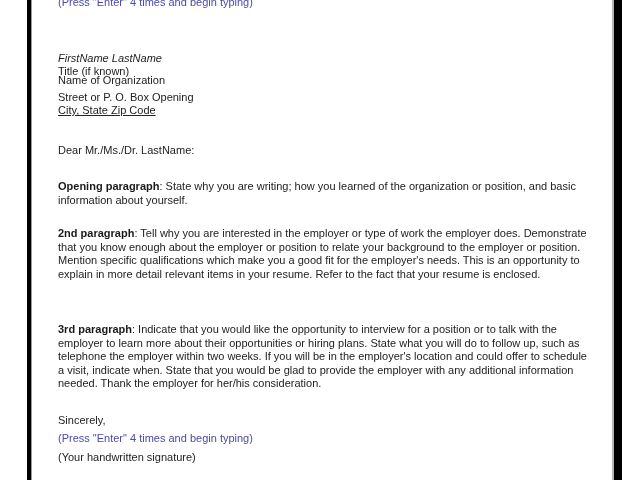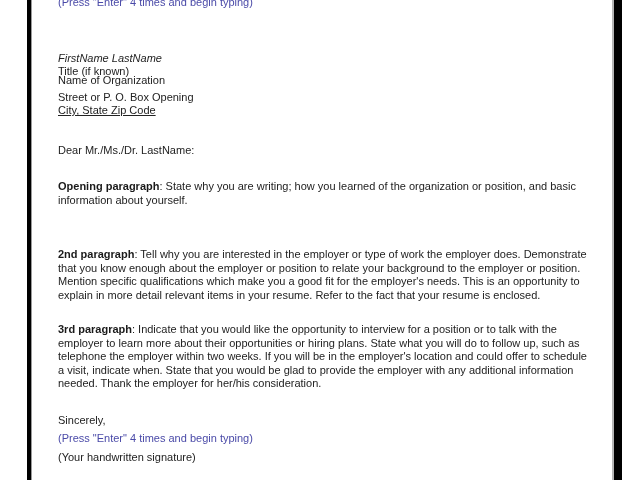--- a/index.html
+++ b/index.html
@@ -87,21 +87,21 @@
     <div class="line" style="top:74px;">Name of Organization</div>
     <div class="line" style="top:91px;">Street or P. O. Box Opening</div>
     <div class="line" style="top:104px;text-decoration:underline;">City, State Zip Code</div>
 
     <div class="line" style="top:144px;">Dear Mr./Ms./Dr. LastName:</div>
 
     <div class="para" style="top:180px;">
       <b>Opening paragraph</b><span>: State why you are writing; how you learned of the organization or position, and basic information about yourself.</span>
     </div>
 
-    <div class="para" style="top:248px;">
+    <div class="para" style="top:227px;">
       <b>2nd paragraph</b><span>: Tell why you are interested in the employer or type of work the employer does. Demonstrate that you know enough about the employer or position to relate your background to the employer or position. Mention specific qualifications which make you a good fit for the employer's needs. This is an opportunity to explain in more detail relevant items in your resume. Refer to the fact that your resume is enclosed.</span>
     </div>
 
     <div class="para" style="top:323px;">
       <b>3rd paragraph</b><span>: Indicate that you would like the opportunity to interview for a position or to talk with the employer to learn more about their opportunities or hiring plans. State what you will do to follow up, such as telephone the employer within two weeks. If you will be in the employer's location and could offer to schedule a visit, indicate when. State that you would be glad to provide the employer with any additional information needed. Thank the employer for her/his consideration.</span>
     </div>
 
     <div class="line" style="top:414px;text-align:right;">Sincerely,</div>
     <div class="line hint" style="top:432px;">(Press "Enter" 4 times and begin typing)</div>
     <div class="line" style="top:451px;">(Your handwritten signature)</div>

